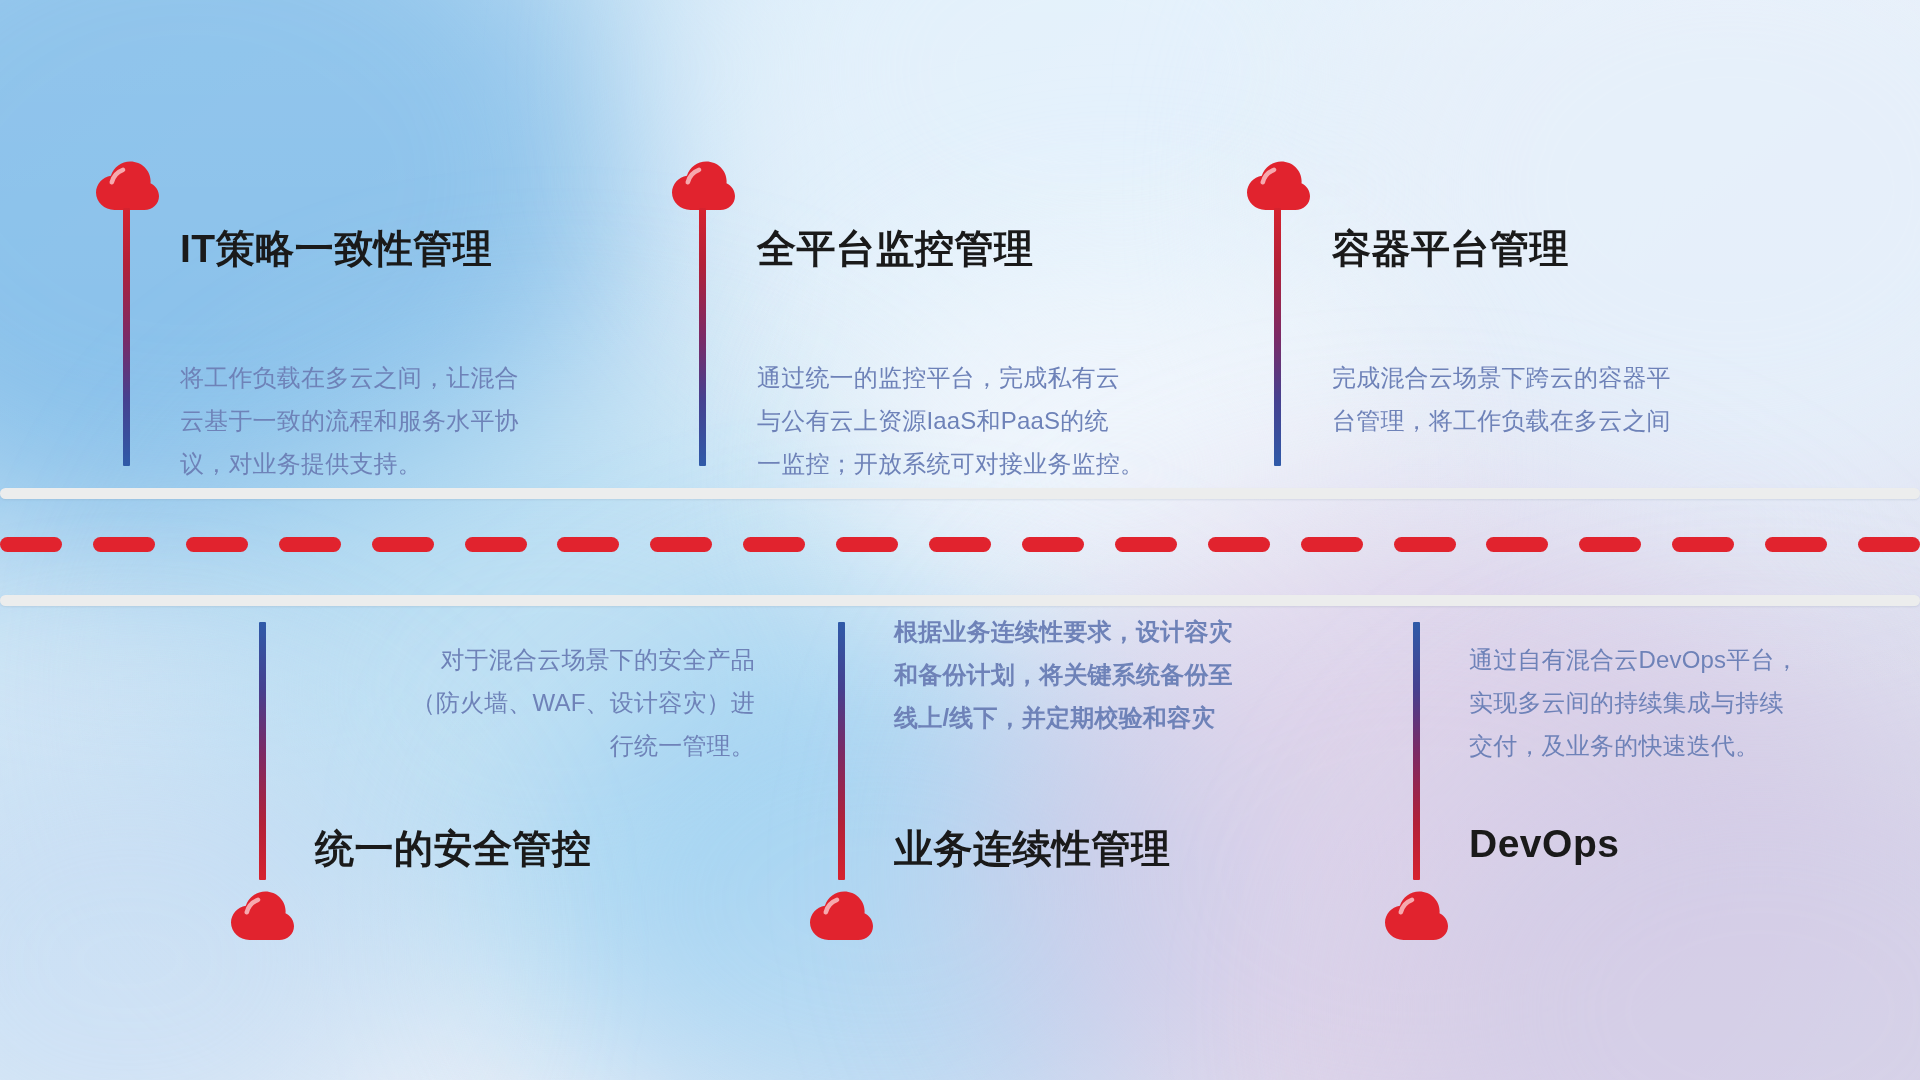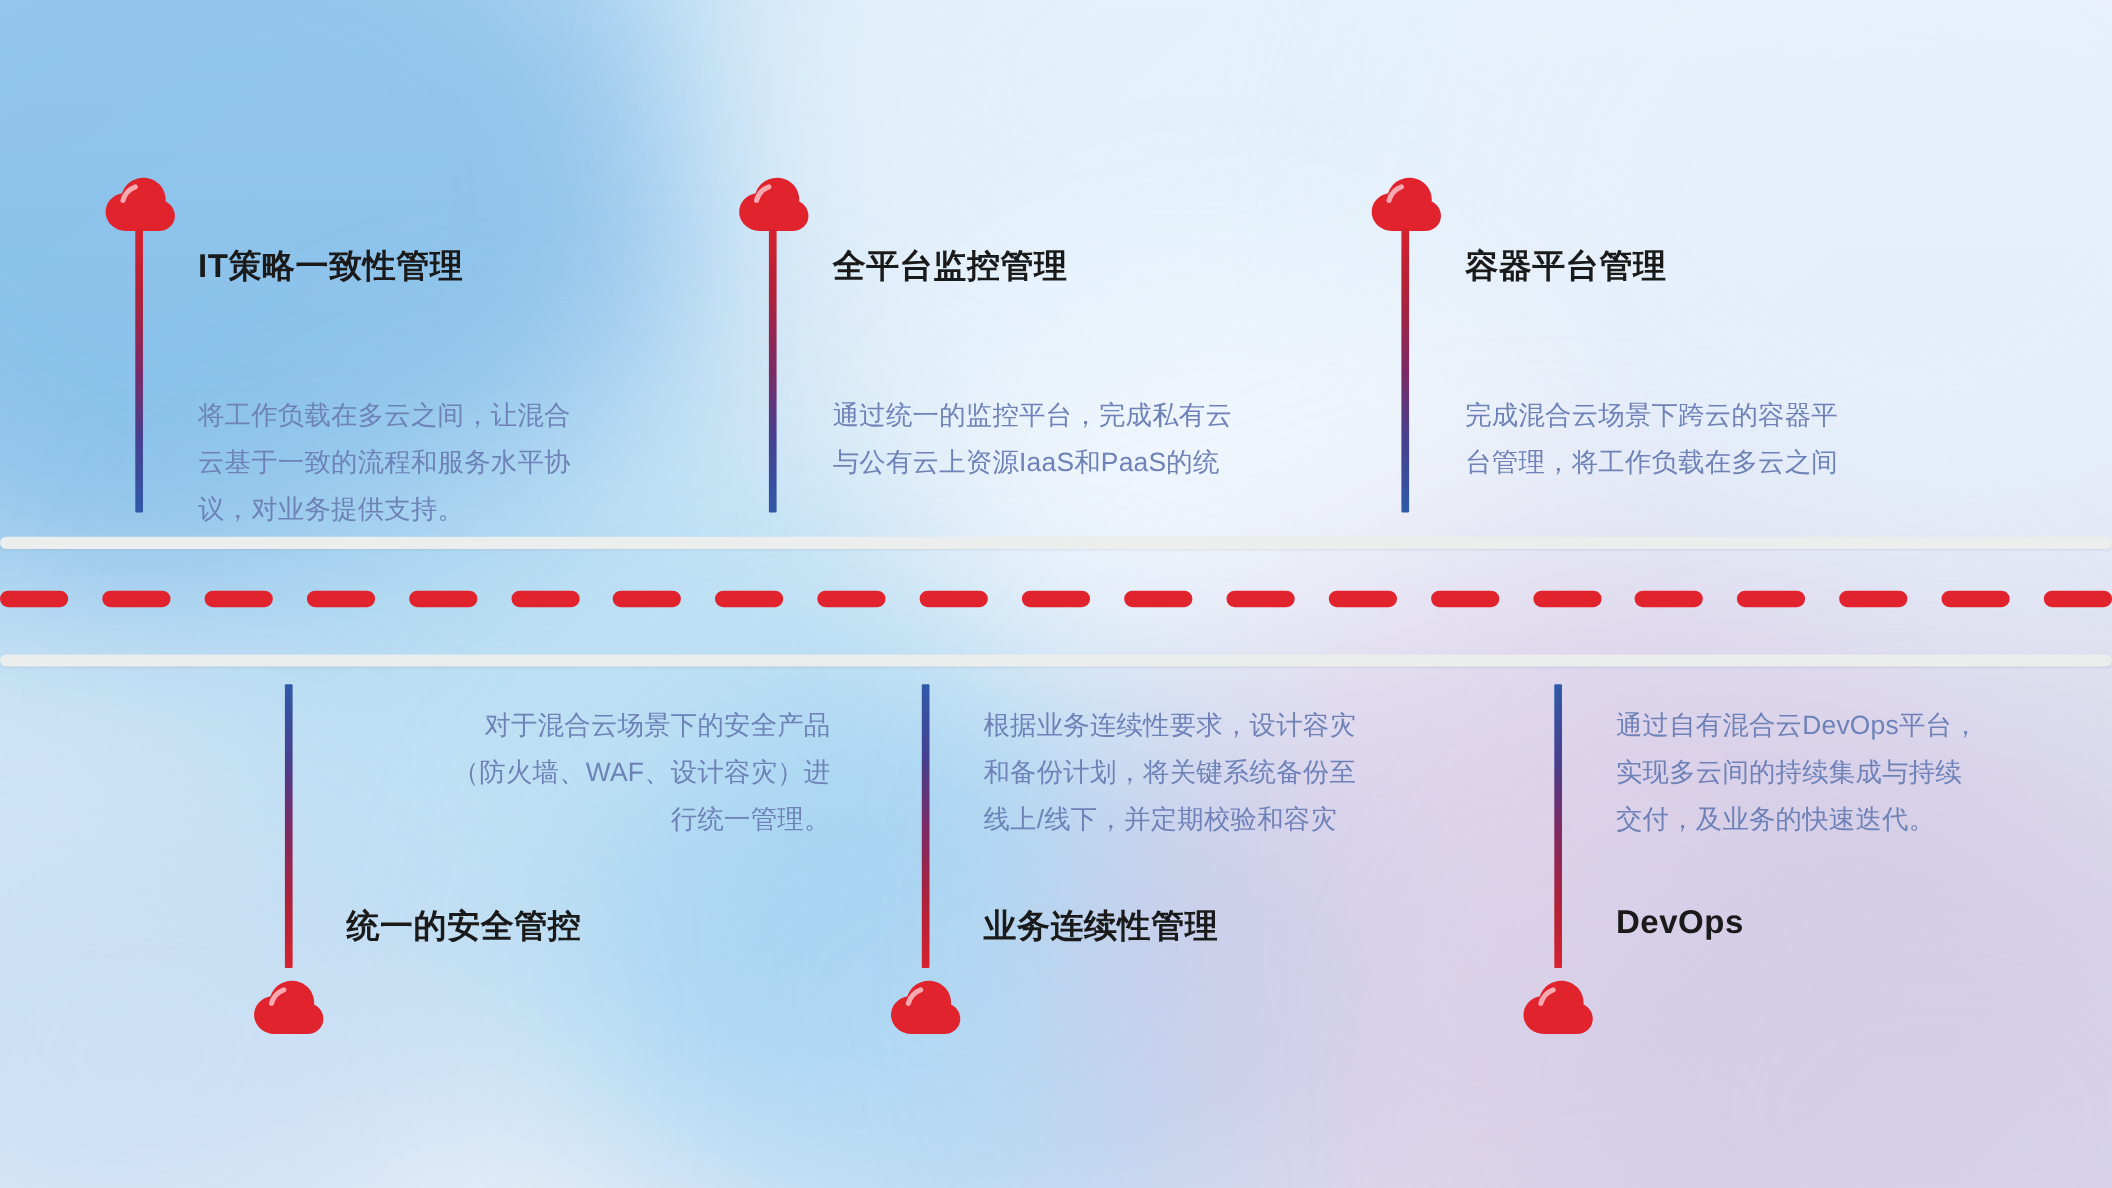--- a/index.html
+++ b/index.html
@@ -40,21 +40,21 @@
 
   
   .cloud{position:relative;width:66px;height:52px;}
   .cloud svg{display:block;width:66px;height:52px;}
 
   
   .stem{position:absolute;width:7px;border-radius:1px;}
   .stem-down{background:linear-gradient(180deg,#d7222e 0%,#b22138 22%,#7b2a66 50%,#46408f 74%,#2f5aa8 100%);}
   .stem-up{background:linear-gradient(180deg,#2f5aa8 0%,#46408f 26%,#7b2a66 50%,#b22138 78%,#d7222e 100%);}
 
-  .heading{position:absolute;font-size:30px;font-weight:700;color:#1a1a1a;white-space:nowrap;letter-spacing:.5px;}
+  .heading{position:absolute;font-size:39px;font-weight:700;color:#1a1a1a;white-space:nowrap;letter-spacing:.5px;}
   .body-text{position:absolute;font-size:24px;line-height:43px;color:#6e82b8;letter-spacing:.2px;}
 </style>
 </head>
 <body>
 
 <div id="bg-base"></div>
 <div class="blob" id="blob-a"></div>
 <div class="blob" id="blob-g"></div>
 <div class="blob" id="blob-e"></div>
 <div class="blob" id="blob-b"></div>
@@ -114,20 +114,21 @@
     <svg viewBox="0 0 66 52" xmlns="http://www.w3.org/2000/svg">
       <path d="M20.5 50C10.3 50 2 42.2 2 32.6c0-8.4 6.4-15.4 14.9-16.9C19.5 7.2 27.4 1.5 36.3 1.5c11.2 0 20.3 8.8 20.3 19.6 0 .7 0 1.4-.1 2.1C61.6 25.6 65 30.6 65 36.3 65 44 58.4 50 50.3 50H20.5z" fill="#E1232E"></path>
       <path d="M17.8 22.2c1.4-5.6 5.6-10.3 11.2-12.4" fill="none" stroke="#F6A9AE" stroke-width="4.6" stroke-linecap="round"></path>
     </svg>
   </div>
   <div class="stem stem-down" style="left:699px;top:208px;height:258px;"></div>
   <div class="heading" style="left:757px;top:222px;">全平台监控管理</div>
   <div class="body-text" style="left:757px;top:356px;width:470px;">
     <div>通过统一的监控平台，完成私有云</div>
     <div>与公有云上资源IaaS和PaaS的统</div>
+    <div>一监控；开放系统可对接业务监控。</div>
   </div>
 </div>
 
 <div class="col">
   <div class="cloud" style="position:absolute;left:1245px;top:160px;">
     <svg viewBox="0 0 66 52" xmlns="http://www.w3.org/2000/svg">
       <path d="M20.5 50C10.3 50 2 42.2 2 32.6c0-8.4 6.4-15.4 14.9-16.9C19.5 7.2 27.4 1.5 36.3 1.5c11.2 0 20.3 8.8 20.3 19.6 0 .7 0 1.4-.1 2.1C61.6 25.6 65 30.6 65 36.3 65 44 58.4 50 50.3 50H20.5z" fill="#E1232E"></path>
       <path d="M17.8 22.2c1.4-5.6 5.6-10.3 11.2-12.4" fill="none" stroke="#F6A9AE" stroke-width="4.6" stroke-linecap="round"></path>
     </svg>
   </div>
@@ -150,21 +151,21 @@
   <div class="cloud" style="position:absolute;left:229px;top:890px;">
     <svg viewBox="0 0 66 52" xmlns="http://www.w3.org/2000/svg">
       <path d="M20.5 50C10.3 50 2 42.2 2 32.6c0-8.4 6.4-15.4 14.9-16.9C19.5 7.2 27.4 1.5 36.3 1.5c11.2 0 20.3 8.8 20.3 19.6 0 .7 0 1.4-.1 2.1C61.6 25.6 65 30.6 65 36.3 65 44 58.4 50 50.3 50H20.5z" fill="#E1232E"></path>
       <path d="M17.8 22.2c1.4-5.6 5.6-10.3 11.2-12.4" fill="none" stroke="#F6A9AE" stroke-width="4.6" stroke-linecap="round"></path>
     </svg>
   </div>
 </div>
 
 <div class="col">
   <div class="stem stem-up" style="left:838px;top:622px;height:258px;"></div>
-  <div class="body-text" style="left:894px;top:638px;width:450px;">
+  <div class="body-text" style="left:894px;top:610px;width:450px;font-weight:bold;">
     <div>根据业务连续性要求，设计容灾</div>
     <div>和备份计划，将关键系统备份至</div>
     <div>线上/线下，并定期校验和容灾</div>
   </div>
   <div class="heading" style="left:894px;top:822px;">业务连续性管理</div>
   <div class="cloud" style="position:absolute;left:808px;top:890px;">
     <svg viewBox="0 0 66 52" xmlns="http://www.w3.org/2000/svg">
       <path d="M20.5 50C10.3 50 2 42.2 2 32.6c0-8.4 6.4-15.4 14.9-16.9C19.5 7.2 27.4 1.5 36.3 1.5c11.2 0 20.3 8.8 20.3 19.6 0 .7 0 1.4-.1 2.1C61.6 25.6 65 30.6 65 36.3 65 44 58.4 50 50.3 50H20.5z" fill="#E1232E"></path>
       <path d="M17.8 22.2c1.4-5.6 5.6-10.3 11.2-12.4" fill="none" stroke="#F6A9AE" stroke-width="4.6" stroke-linecap="round"></path>
     </svg>

